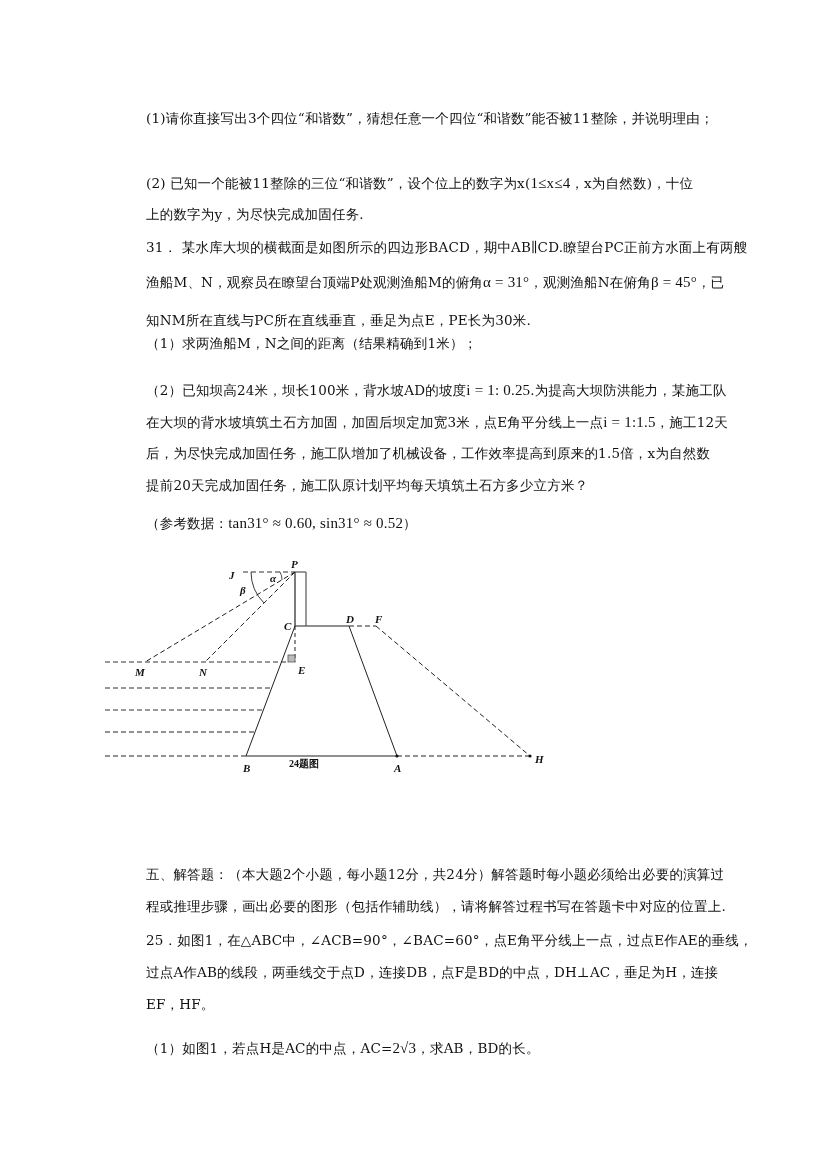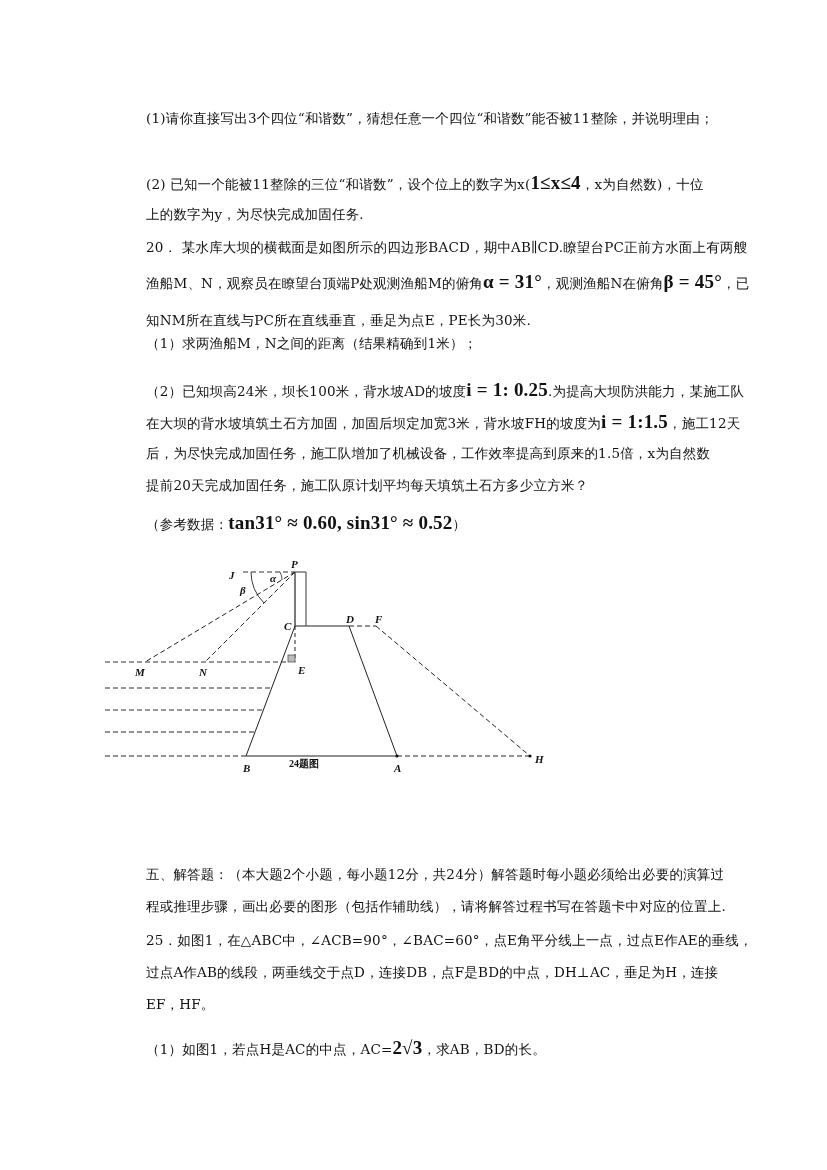--- a/index.html
+++ b/index.html
@@ -1,44 +1,44 @@
 <!DOCTYPE html>
 <html><head>
 <meta charset="utf-8">
 <style>
   html, body { margin: 0; padding: 0; background: #ffffff; }
   body { width: 827px; height: 1170px; position: relative; overflow: hidden;
          font-family: "DejaVu Serif", "Liberation Serif", serif; color: #111; }
   .line { position: absolute; left: 102px; font-size: 13.5px; line-height: 20px; white-space: nowrap; letter-spacing: 0.2px; margin-left: 44px; }
-  .math { font-family: "Liberation Serif", "DejaVu Serif", serif; font-weight: bold; font-size: 19px; }
+  .math { font-family: "Liberation Serif", "DejaVu Serif", serif; font-weight: normal; font-size: 15px; }
   .bold { font-weight: normal; }
   svg#diagram { position: absolute; left: 0; top: 0; }
   .lbl { font-family: "Liberation Serif", serif; font-style: italic; font-weight: bold; font-size: 11px; fill: #111; }
   .cap { position: absolute; left: 289px; top: 757px; font-size: 10px; font-weight: bold; font-family: "Liberation Serif", serif; }
 </style>
 </head>
 <body>
 
 <div class="line" style="top:108px">(1)请你直接写出3个四位“和谐数”，猜想任意一个四位“和谐数”能否被11整除，并说明理由；</div>
 <div class="line" style="top:173px">
   <span>(2)  已知一个能被11整除的三位“和谐数”，设个位上的数字为x(</span><span class="math">1≤x≤4</span><span>，x为自然数)，十位</span>
 </div>
 <div class="line" style="top:204px">上的数字为y，为尽快完成加固任务.</div>
 
-<div class="line" style="top:237px">20．  某水库大坝的横截面是如图所示的四边形BACD，期中AB∥CD.瞭望台PC正前方水面上有两艘</div>
+<div class="line" style="top:237px">31．  某水库大坝的横截面是如图所示的四边形BACD，期中AB∥CD.瞭望台PC正前方水面上有两艘</div>
 <div class="line" style="top:272px">
   <span>渔船M、N，观察员在瞭望台顶端P处观测渔船M的俯角</span><span class="math">α = 31°</span><span>，观测渔船N在俯角</span><span class="math">β = 45°</span><span>，已</span>
 </div>
 <div class="line" style="top:310px">知NM所在直线与PC所在直线垂直，垂足为点E，PE长为30米.</div>
 <div class="line" style="top:333px">（1）求两渔船M，N之间的距离（结果精确到1米）；</div>
 <div class="line" style="top:380px">
   <span>（2）已知坝高24米，坝长100米，背水坡AD的坡度</span><span class="math">i = 1: 0.25</span><span>.为提高大坝防洪能力，某施工队</span>
 </div>
 <div class="line" style="top:412px">
-  <span>在大坝的背水坡填筑土石方加固，加固后坝定加宽3米，背水坡FH的坡度为</span><span class="math">i = 1:1.5</span><span>，施工12天</span>
+  <span>在大坝的背水坡填筑土石方加固，加固后坝定加宽3米，点E角平分线上一点</span><span class="math">i = 1:1.5</span><span>，施工12天</span>
 </div>
 <div class="line" style="top:443px">后，为尽快完成加固任务，施工队增加了机械设备，工作效率提高到原来的1.5倍，x为自然数</div>
 <div class="line" style="top:475px">提前20天完成加固任务，施工队原计划平均每天填筑土石方多少立方米？</div>
 <div class="line" style="top:513px">
   <span>（参考数据：</span><span class="math">tan31° ≈ 0.60, sin31° ≈ 0.52</span><span>）</span>
 </div>
 
 <svg id="diagram" width="827" height="1170">
   <g fill="none" stroke-linecap="butt">
 

